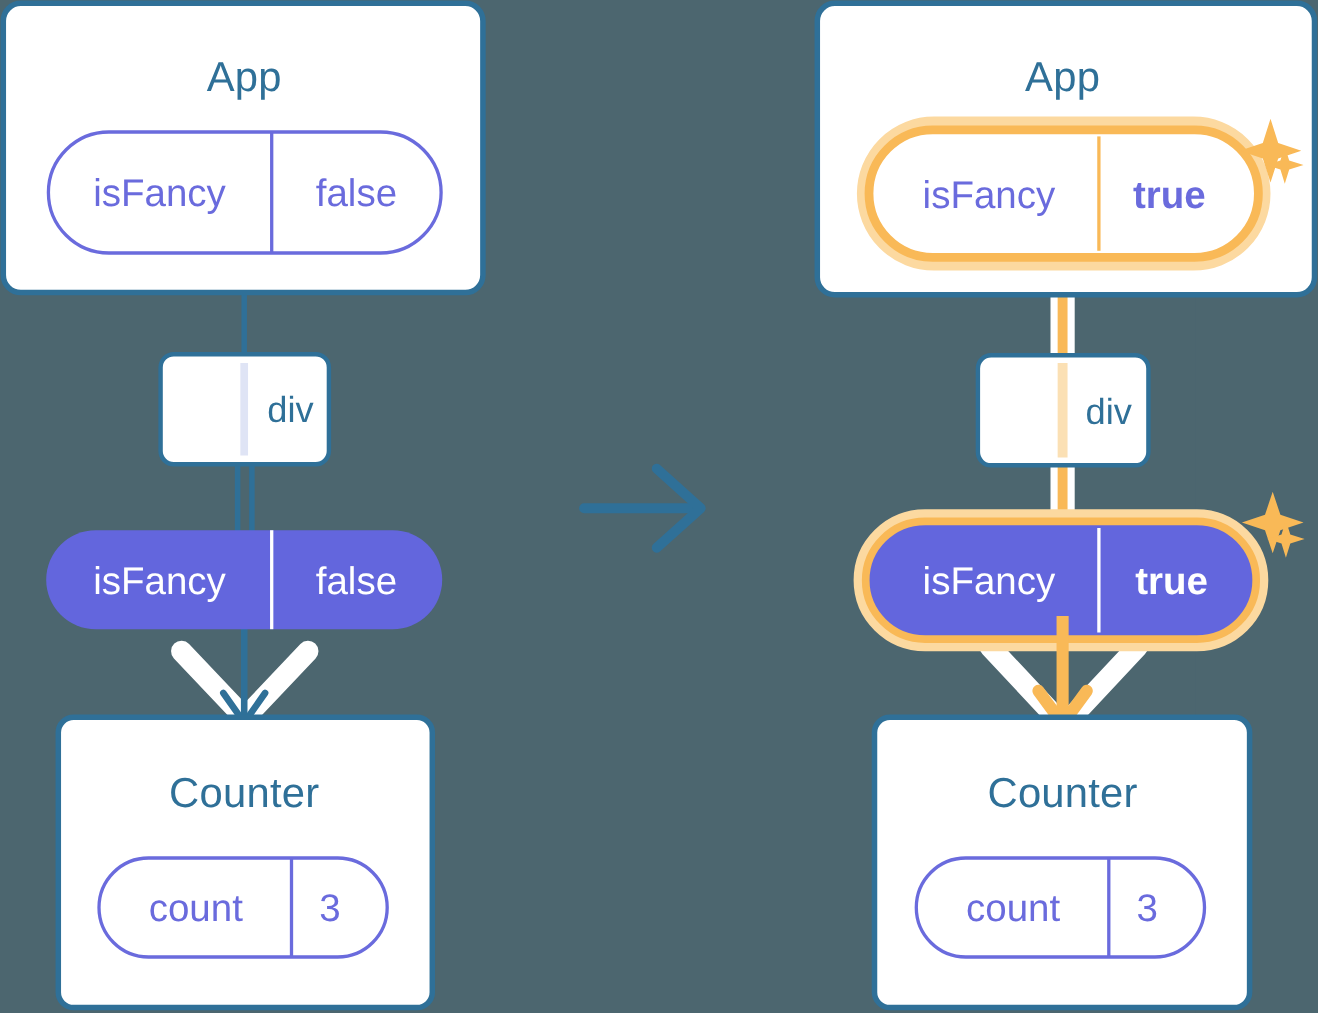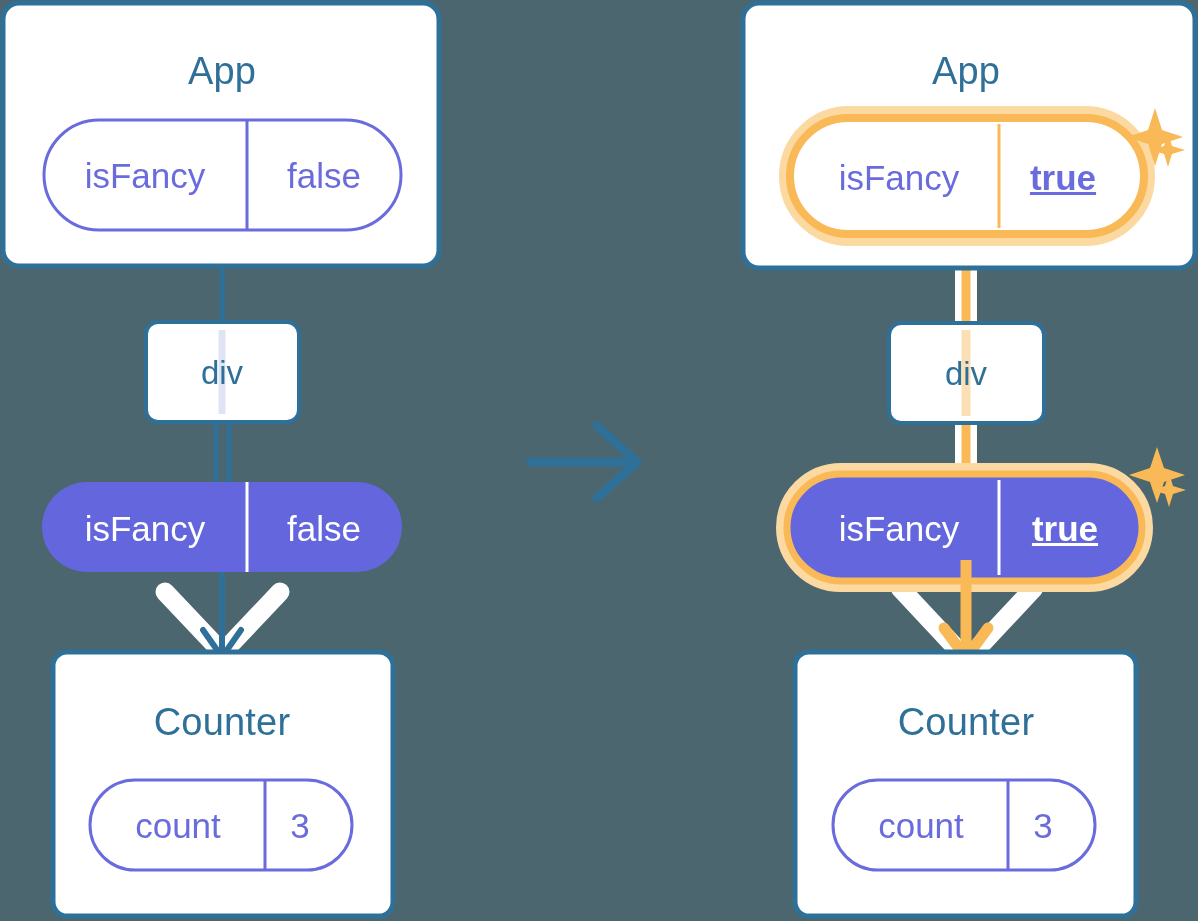--- a/index.html
+++ b/index.html
@@ -34,32 +34,32 @@
   .box-title {
     color: #2f7098;
     font-size: 38px;
     letter-spacing: 0.2px;
     text-align: center;
   }
   .div-title {
     color: #2f7098;
     font-size: 33px;
     text-align: center;
+    margin-left: 42px;
   }
   .pill-text-outline {
     color: #6a6bdd;
     font-size: 35px;
   }
   .pill-text-solid {
     color: #ffffff;
     font-size: 35px;
   }
   .bold {
     font-weight: bold;
-    text-decoration: underline;
   }
   .center-x {
     transform: translateX(-50%);
   }
 </style>
 </head>
 <body>
 
 <div id="stage">
 

